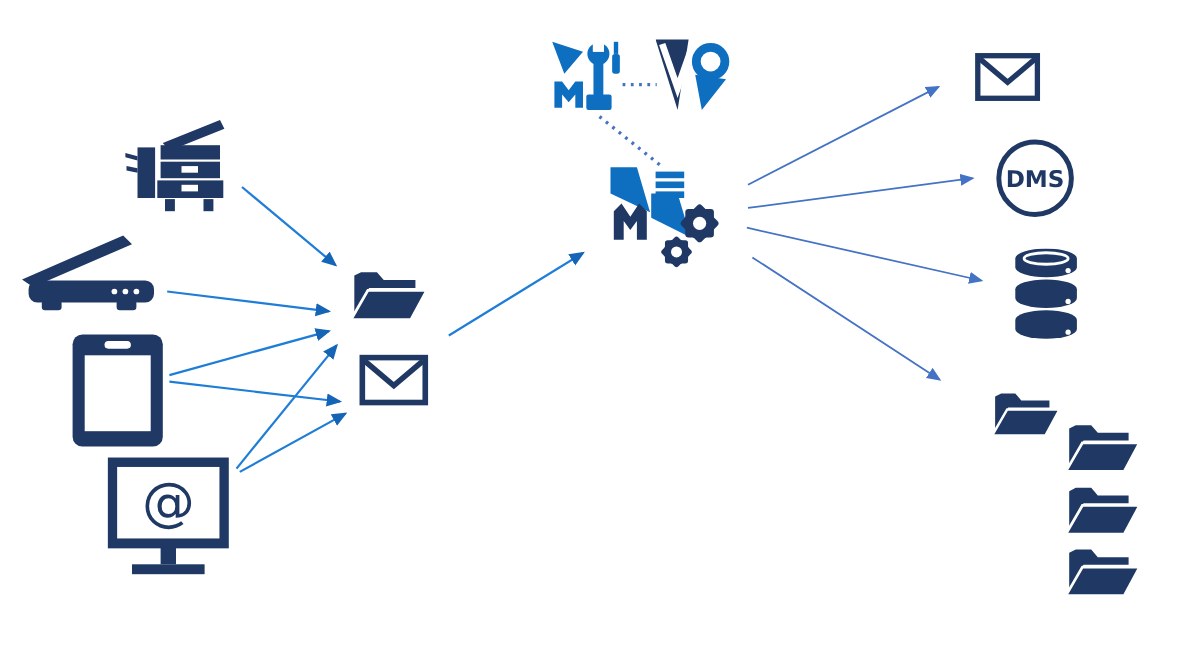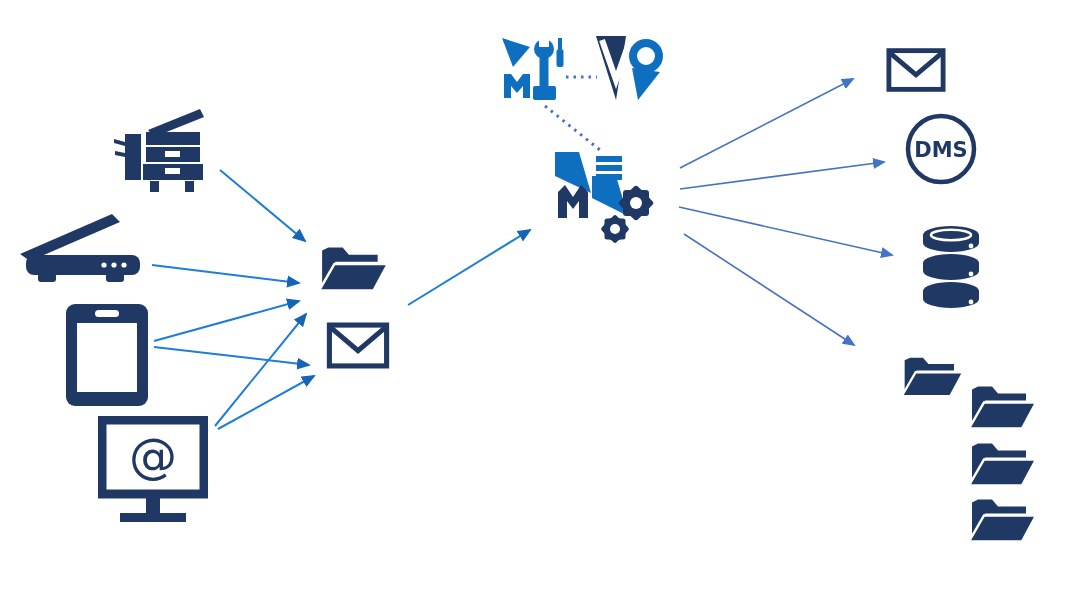--- a/index.html
+++ b/index.html
@@ -15,21 +15,21 @@
   #n-copier{left:112px;top:106px;width:102px;height:90px;}
   #n-scanner{left:12px;top:210px;width:138px;height:74px;}
   #n-phone{left:62px;top:302px;width:90px;height:106px;}
   #n-monitor{left:98px;top:416px;width:110px;height:110px;}
   #n-watchfolder{left:318px;top:238px;width:72px;height:58px;}
   #n-mailbox{left:326px;top:322px;width:64px;height:47px;}
   #n-admintool{left:500px;top:34px;width:68px;height:76px;}
   #n-viewer{left:596px;top:34px;width:70px;height:76px;}
   #n-processor{left:546px;top:136px;width:122px;height:118px;}
   #n-emailout{left:886px;top:47px;width:60px;height:46px;}
-  #n-dms{left:903px;top:111px;width:76px;height:76px;}
+  #n-dms{left:903px;top:124px;width:76px;height:76px;}
   #n-database{left:916px;top:226px;width:70px;height:84px;}
   #n-folders{left:898px;top:345px;width:182px;height:202px;}
   .sub{position:absolute;}
   #f1{left:3px;top:4px;width:64px;height:52px;}
   #f2{left:70px;top:33px;width:70px;height:55px;}
   #f3{left:70px;top:90px;width:70px;height:55px;}
   #f4{left:70px;top:146px;width:70px;height:55px;}
   .dms-text{font-weight:bold;}
 </style>
 </head>

